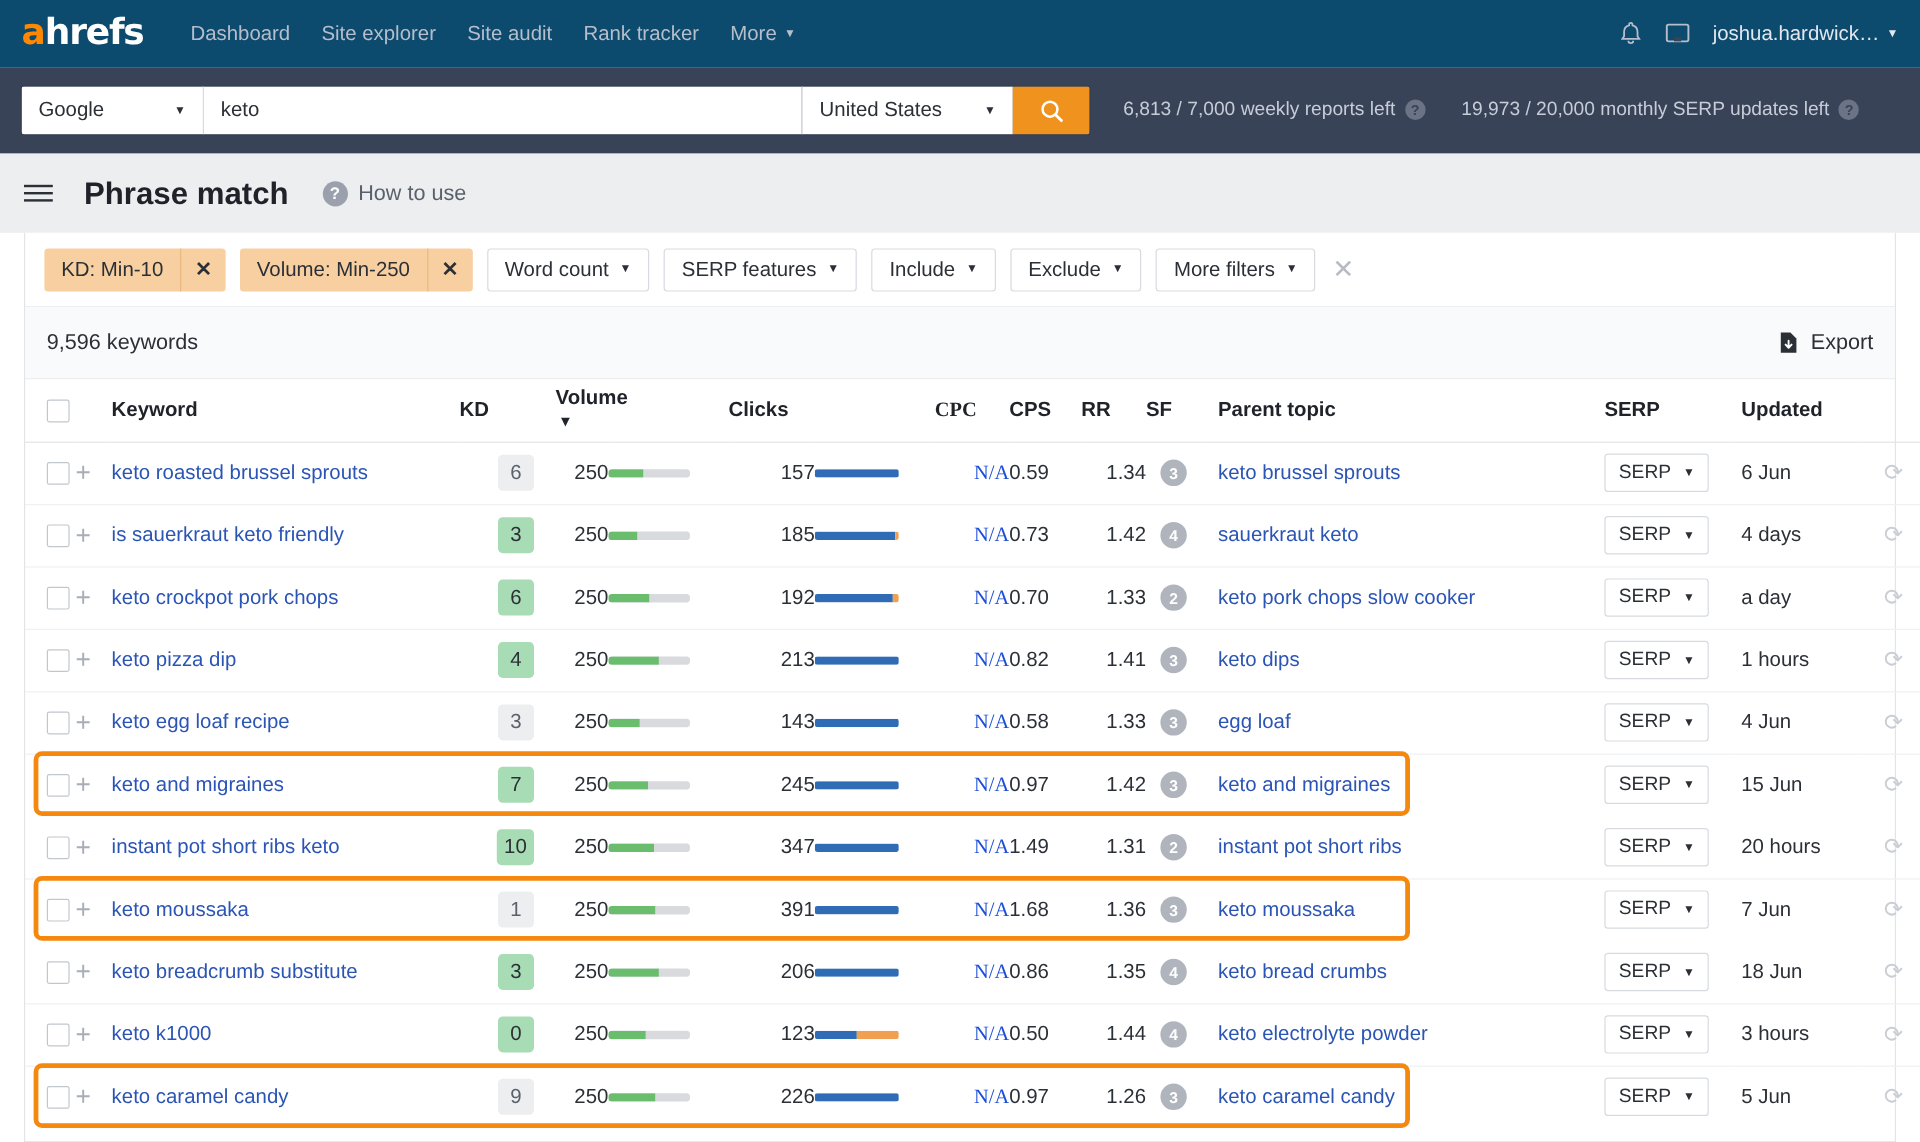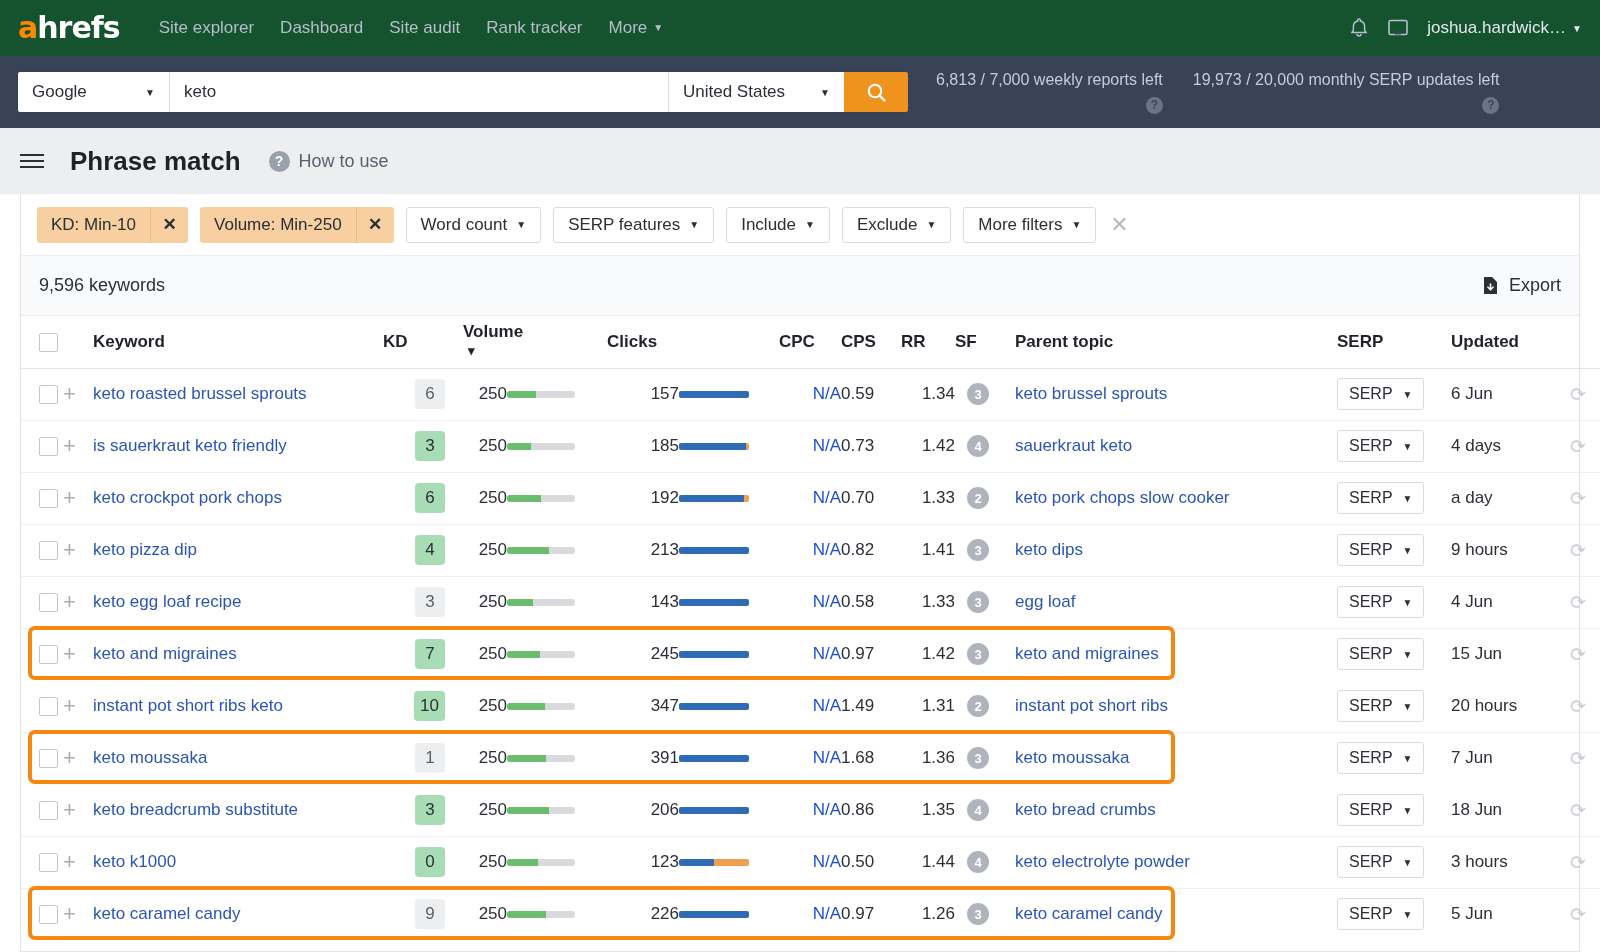--- a/index.html
+++ b/index.html
@@ -5,21 +5,21 @@
   * { box-sizing: border-box; margin: 0; padding: 0; }
   html, body {
     width: 1600px; height: 952px;
     font-family: "Liberation Sans", sans-serif;
     background: #ffffff;
     overflow: hidden;
   }
 
   
   .topnav {
-    height: 56px; background: #14532d;
+    height: 56px; background: #0c4a6e;
     display: flex; align-items: center;
     padding: 0 18px;
     position: relative;
   }
   .logo {
     font-size: 30px; font-weight: bold; color: #ffffff;
     letter-spacing: -1px; margin-right: 26px;
     font-family: "DejaVu Sans", sans-serif;
     line-height: 1;
   }
@@ -66,21 +66,21 @@
   }
   .se-go {
     width: 64px; background: #f0921e; display: flex;
     align-items: center; justify-content: center; cursor: pointer;
   }
   .quota {
     display: flex; align-items: center; gap: 30px;
     margin-left: 28px;
   }
   .quota-item {
-    color: #c6ccd8; font-size: 16px; display: flex; align-items: flex-end; gap: 8px; flex-direction: column;
+    color: #c6ccd8; font-size: 16px; display: flex; align-items: flex-start; gap: 8px;
   }
   .qmark {
     width: 17px; height: 17px; border-radius: 50%;
     background: #6b7487; color: #384357;
     font-size: 12px; font-weight: bold;
     display: inline-flex; align-items: center; justify-content: center;
     cursor: pointer;
   }
 
   
@@ -153,21 +153,21 @@
     position: relative;
   }
   .c-check { width: 42px; padding-left: 18px !important; }
   .c-plus  { width: 30px; }
   .c-kw    { width: 290px; }
   .c-kd    { width: 62px; text-align: right; }
   .c-vol   { width: 62px; text-align: right; }
   .c-volbar{ width: 100px; }
   .c-clicks{ width: 72px; text-align: right; }
   .c-clbar { width: 100px; }
-  .c-cpc   { width: 62px; text-align: right; }
+  .c-cpc   { width: 62px; text-align: right; font-family: Liberation Serif, serif; }
   .c-cps   { width: 60px; }
   .c-rr    { width: 54px; text-align: right; }
   .c-sf    { width: 46px; text-align: center; }
   .c-pt    { width: 330px; }
   .c-serp  { width: 112px; }
   .c-upd   { width: 110px; }
   .c-ref   { width: 50px; text-align: center; }
 
   .cb {
     width: 19px; height: 19px; border: 1px solid #c2c7ce;
@@ -218,22 +218,22 @@
     pointer-events: none; z-index: 3;
   }
   tr.hl td { border-bottom-color: transparent; }
 </style>
 </head>
 <body>
 
 <div class="topnav">
   <div class="logo"><span class="a">a</span><span>hrefs</span></div>
   <div class="navlinks">
+    <a class="navlink">Dashboard</a>
     <a class="navlink">Site explorer</a>
-    <a class="navlink">Dashboard</a>
     <a class="navlink">Site audit</a>
     <a class="navlink">Rank tracker</a>
     <a class="navlink"><span>More</span><span class="caret">▼</span></a>
   </div>
   <div class="nav-right">
     <span class="icon-btn">
       <svg width="20" height="22" viewBox="0 0 20 22">
           <path d="M10 2a1.4 1.4 0 011.4 1.4v.7A5.6 5.6 0 0115.6 9.6v3.6l1.4 2.2H3l1.4-2.2V9.6A5.6 5.6 0 018.6 4.1v-.7A1.4 1.4 0 0110 2z" fill="none" stroke="#b6bdcb" stroke-width="1.5"></path>
           <path d="M8 17a2 2 0 004 0" fill="none" stroke="#b6bdcb" stroke-width="1.5"></path>
         </svg>
@@ -473,21 +473,21 @@
           </td>
           <td class="c-cpc"><span class="na">N/A</span></td>
           <td class="c-cps">0.82</td>
           <td class="c-rr">1.41</td>
           <td class="c-sf"><span class="sfdot">3</span></td>
           <td class="c-pt" style="padding-left:14px;"><a class="kwlink">keto dips</a></td>
           <td class="c-serp" style="padding-left:6px;"><span class="serpbtn">
               <span>SERP</span>
               <span class="caret" style="margin-left:0;font-size:10px;">▼</span>
             </span></td>
-          <td class="c-upd updated" style="padding-left:8px;">9 hours</td>
+          <td class="c-upd updated" style="padding-left:8px;">1 hours</td>
           <td class="c-ref"><span class="refresh">⟳</span></td>
         </tr>
         <tr>
           <td class="c-check hl-wrap"><span class="cb"></span></td>
           <td class="c-plus"><span class="plus">+</span></td>
           <td class="c-kw"><a class="kwlink">keto egg loaf recipe</a></td>
           <td class="c-kd"><span class="kdbadge kd-grey">3</span></td>
           <td class="c-vol">250</td>
           <td class="c-volbar">
             <span class="bar">

